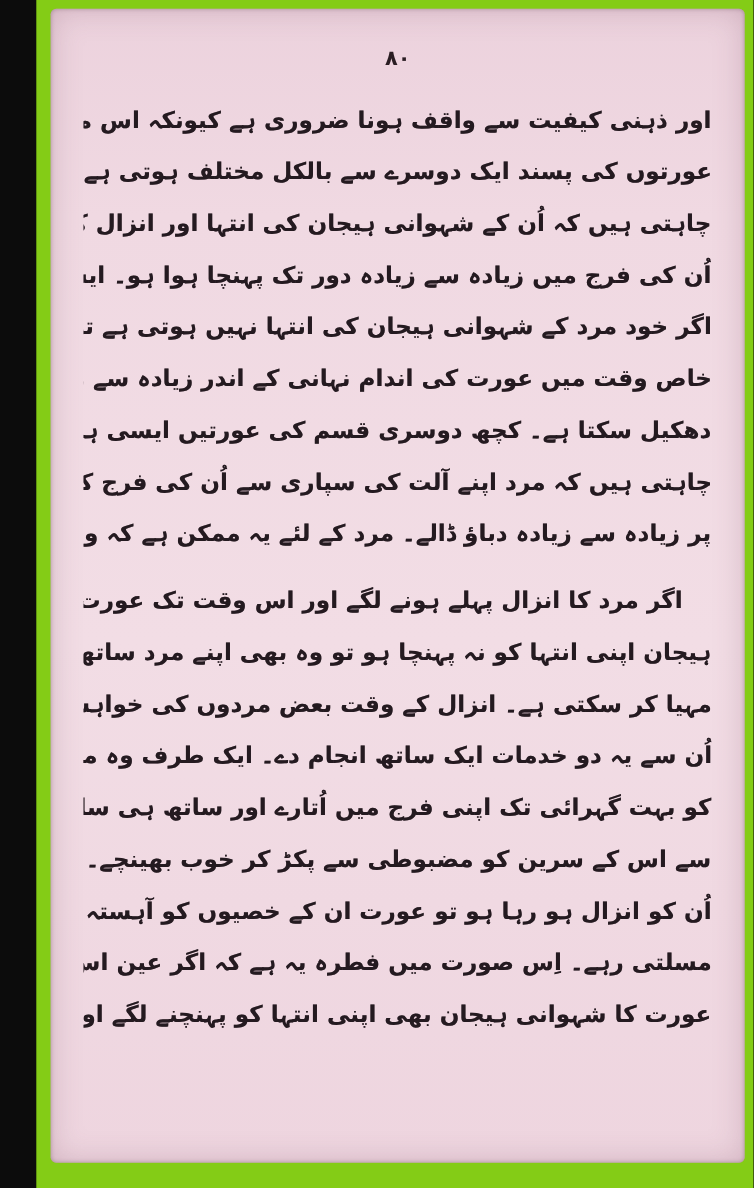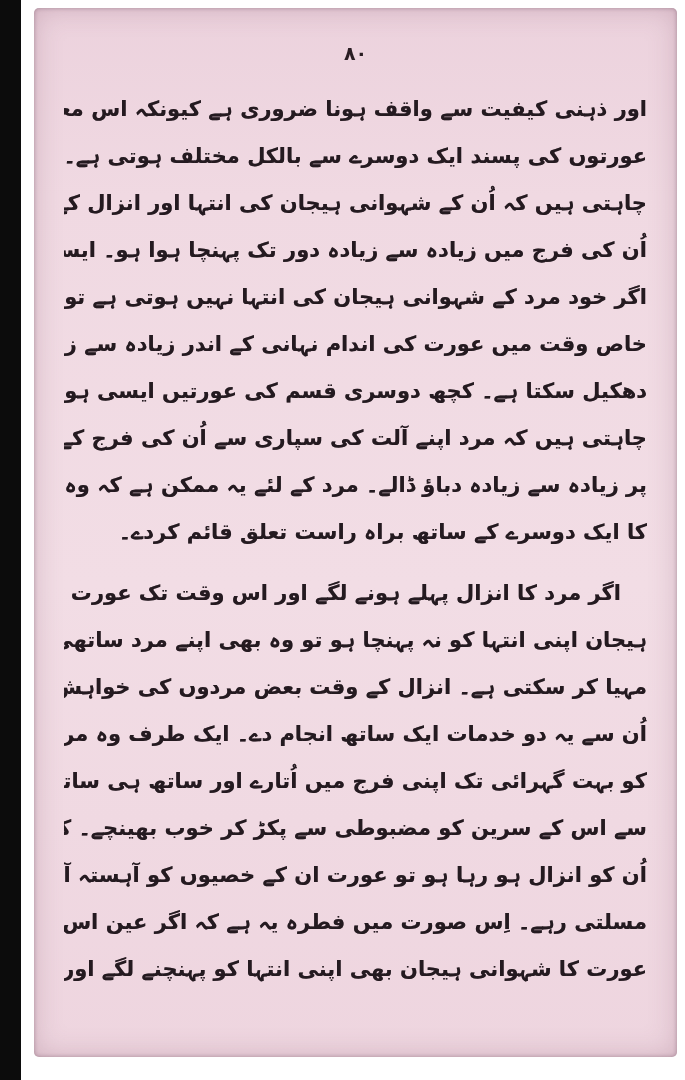--- a/index.html
+++ b/index.html
@@ -4,24 +4,23 @@
 <style>
   html, body {
     margin: 0;
     padding: 0;
     background: #0c0c0c;
   }
   .scan {
     position: relative;
     width: 652px;
     height: 1080px;
-    background: #ffffff;
+    background: #84cc16;
     overflow: hidden;
     font-family: "DejaVu Sans", "Liberation Serif", serif;
-    padding-left: 12px;
   }
   
   .page {
     position: absolute;
     top: 8px;
     left: 13px;
     right: 8px;
     bottom: 23px;
     background: linear-gradient(180deg, #ecd2dd 0%, #f0d9e2 18%, #f2dde5 55%, #eed5df 100%);
     border-radius: 5px;
@@ -82,21 +81,20 @@
       <div class="para">
         <div class="line">اور ذہنی کیفیت سے واقف ہونا ضروری ہے کیونکہ اس معاملے میں مختلف</div>
         <div class="line">عورتوں کی پسند ایک دوسرے سے بالکل مختلف ہوتی ہے۔ بعض عورتیں</div>
         <div class="line">چاہتی ہیں کہ اُن کے شہوانی ہیجان کی انتہا اور انزال کے وقت مرد کا آلت</div>
         <div class="line">اُن کی فرج میں زیادہ سے زیادہ دور تک پہنچا ہوا ہو۔ ایسے وقت میں</div>
         <div class="line">اگر خود مرد کے شہوانی ہیجان کی انتہا نہیں ہوتی ہے تو وہ اپنے آلت کو اس</div>
         <div class="line">خاص وقت میں عورت کی اندام نہانی کے اندر زیادہ سے زیادہ دور تک</div>
         <div class="line">دھکیل سکتا ہے۔ کچھ دوسری قسم کی عورتیں ایسی ہوتی ہیں جو اس لمحہ</div>
         <div class="line">چاہتی ہیں کہ مرد اپنے آلت کی سپاری سے اُن کی فرج کے گردن والے حصہ</div>
         <div class="line">پر زیادہ سے زیادہ دباؤ ڈالے۔ مرد کے لئے یہ ممکن ہے کہ وہ اس لمحہ دونوں</div>
-        <div class="line last">کا ایک دوسرے کے ساتھ براہ راست تعلق قائم کردے۔</div>
       </div>
 
       <div class="para">
         <div class="line indent">اگر مرد کا انزال پہلے ہونے لگے اور اس وقت تک عورت کا شہوانی</div>
         <div class="line">ہیجان اپنی انتہا کو نہ پہنچا ہو تو وہ بھی اپنے مرد ساتھی کو بالکل ایسی ہی لذت</div>
         <div class="line">مہیا کر سکتی ہے۔ انزال کے وقت بعض مردوں کی خواہش ہوتی ہے کہ عورت</div>
         <div class="line">اُن سے یہ دو خدمات ایک ساتھ انجام دے۔ ایک طرف وہ مرد کے آلت</div>
         <div class="line">کو بہت گہرائی تک اپنی فرج میں اُتارے اور ساتھ ہی ساتھ اپنے ہاتھوں</div>
         <div class="line">سے اس کے سرین کو مضبوطی سے پکڑ کر خوب بھینچے۔ کچھ مرد چاہتے ہیں کہ جب</div>
         <div class="line">اُن کو انزال ہو رہا ہو تو عورت ان کے خصیوں کو آہستہ آہستہ چھوتی اور</div>

